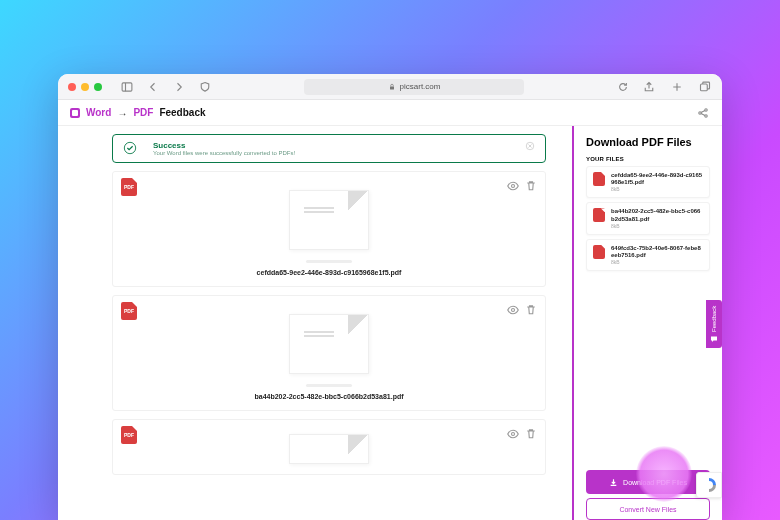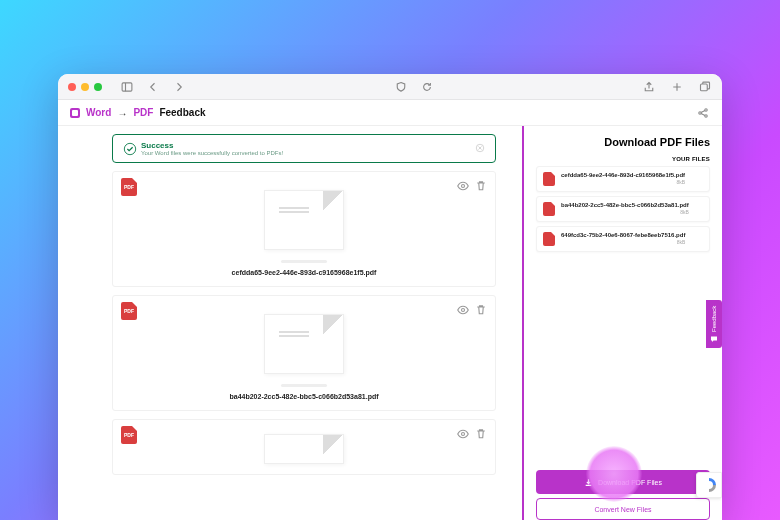--- a/index.html
+++ b/index.html
@@ -65,21 +65,21 @@
   flex:1; display:flex; overflow:hidden;
 }
 .main {
   flex:1; overflow:hidden; padding: 8px 26px 0 54px;
   display:flex; flex-direction:column; gap:8px;
   border-right: 2px solid #b833c9;
 }
 
 .success-banner {
   border:1px solid #0a7a4a; border-radius:4px;
-  padding:6px 10px; display:flex; align-items:center; gap:4px;
+  padding:6px 10px; display:flex; gap:16px;
   font-size:7px; color:#0a7a4a;
   position:relative;
 }
 .success-banner .msg-title{font-size:8px; font-weight:600;}
 .success-banner .msg-sub{font-size:6px; color:#6a9a85;}
 .success-banner .close{position:absolute; right:10px; color:#999; font-size:10px;}
 
 .file-card {
   background:#fff; border:1px solid #f0f0f0; border-radius:3px;
   padding:6px 10px 10px 10px;
@@ -110,22 +110,22 @@
   content:''; position:absolute; top:0; right:0;
   width:20px; height:20px;
   background:linear-gradient(135deg,#ddd 50%, #fff 50%);
 }
 .page-lines{position:absolute; top:16px; left:14px; width:30px; height:2px; background:#ddd; box-shadow:0 4px 0 #ddd;}
 .scroll-handle{width:46px; height:3px; background:#eee; border-radius:2px; margin-top:10px;}
 .file-name{font-size:7px; font-weight:700; color:#222; margin-top:6px;}
 
 
 .sidebar {
-  width:198px; padding:10px 12px 0 12px;
-  display:flex; flex-direction:column;text-align:right;
+  width:148px; padding:10px 12px 0 12px;
+  display:flex; flex-direction:column;
 }
 .sidebar h2{font-size:11px; font-weight:800; margin-bottom:8px;}
 .your-files{font-size:6px; font-weight:700; letter-spacing:0.2px; margin-bottom:4px;}
 .file-list{display:flex; flex-direction:column; gap:4px;}
 .file-item{
   background:#fff; border:1px solid #f2f2f2; border-radius:3px;
   padding:5px 6px; display:flex; gap:6px; align-items:flex-start;
   box-shadow:0 1px 2px rgba(0,0,0,0.03);
 }
 .mini-pdf{width:12px;height:14px;background:#d93e3e;border-radius:2px;flex-shrink:0;position:relative;}
@@ -201,20 +201,27 @@
     <div class="tb-icon">
       <svg viewBox="0 0 16 16">
           <path d="M6 3 L11 8 L6 13"></path>
         </svg>
     </div>
     <div style="flex:1; display:flex; justify-content:center; gap:12px; align-items:center;">
       <div class="tb-icon">
         <svg viewBox="0 0 16 16">
             <path d="M8 2 L13 4 v4 c0 3 -2.5 4.5 -5 5.5 C5.5 12.5 3 11 3 8 V4 Z"></path>
           </svg>
+      </div>
+      <div class="urlbar">
+        <svg viewBox="0 0 16 16" width="8" height="8">
+            <rect x="4" y="7" width="8" height="6" rx="1" fill="#777"></rect>
+            <path d="M5.5 7 V5 a2.5 2.5 0 0 1 5 0 V7" stroke="#777" stroke-width="1.4" fill="none"></path>
+          </svg>
+        <span>picsart.com</span>
       </div>
       <div class="tb-icon">
         <svg viewBox="0 0 16 16">
             <path d="M12.5 8 a4.5 4.5 0 1 1 -1.3 -3.2 M12.5 2.5 v3 h-3"></path>
           </svg>
       </div>
     </div>
     <div class="tb-right">
       <div class="tb-icon">
         <svg viewBox="0 0 16 16">

